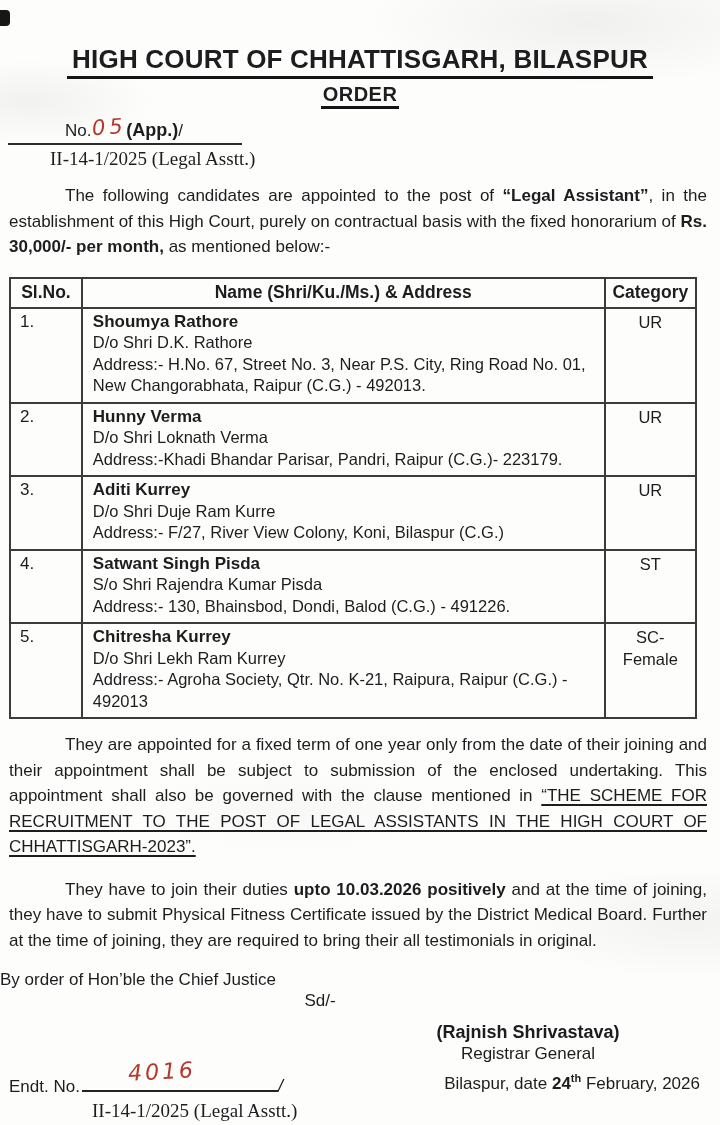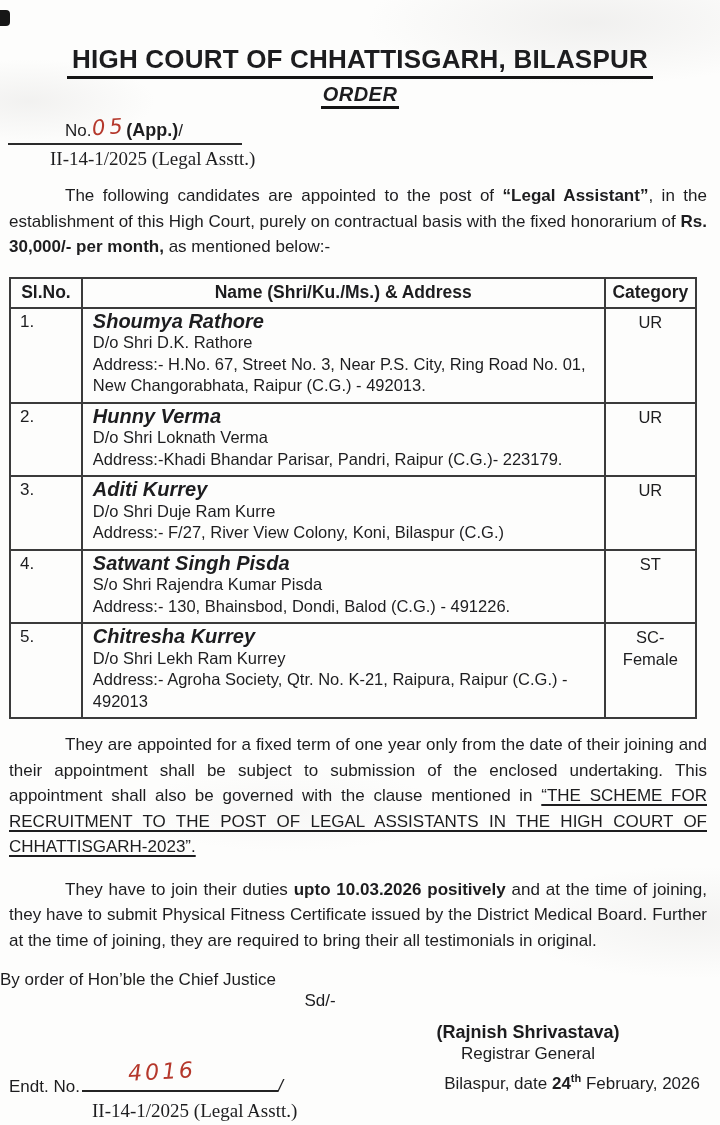--- a/index.html
+++ b/index.html
@@ -14,21 +14,21 @@
       radial-gradient(ellipse 320px 90px at 82% 2%, rgba(190,188,186,0.20), transparent 70%),
       radial-gradient(ellipse 180px 60px at 4% 9%, rgba(190,188,186,0.18), transparent 70%),
       radial-gradient(ellipse 260px 80px at 96% 82%, rgba(190,188,186,0.16), transparent 70%),
       radial-gradient(ellipse 220px 60px at 40% 72%, rgba(200,198,196,0.10), transparent 70%),
       #fdfdfc;
   }
   .corner-mark { position:absolute; left:0; top:10px; width:10px; height:16px; background:#161616; border-radius:0 4px 4px 0; }
 
   .header { text-align:center; padding-top:44px; }
   .title { display:inline-block; font-size:26px; font-weight:700; letter-spacing:0.2px; border-bottom:3px solid #141414; padding:0 5px 1px; }
-  .order-wrap { margin-top:4px; text-align:center;font-style:italic; }
+  .order-wrap { margin-top:4px; text-align:center; }
   .order { display:inline-block; font-size:20px; font-weight:700; letter-spacing:0.5px; border-bottom:3px solid #141414; padding:0 2px 0; }
 
   .ref-row { display:flex; justify-content:space-between; align-items:flex-start; padding:8px 14px 0 8px; }
   .no-line { display:flex; justify-content:center; align-items:baseline; width:232px; border-bottom:2px solid #2b2b2b; padding:0 2px 2px 0; }
   .no-label { font-size:17px; }
   .handwrite { color:#b5382c; font-family:"DejaVu Sans", sans-serif; font-style:italic; font-weight:400; }
   .no-value { font-size:21px; letter-spacing:4px; transform:rotate(-4deg) translateY(-2px); }
   .app-label { font-weight:700; font-size:18px; }
   .app-slash { font-weight:400; }
   .ref-file { font-family:"Liberation Serif", serif; font-size:19px; margin:3px 0 0 42px; }
@@ -38,21 +38,21 @@
 
   .para { padding:0 13px 0 9px; text-align:justify; text-indent:56px; line-height:25.5px; margin-top:13px; }
   .underlined { text-decoration:underline; text-decoration-thickness:1.5px; text-underline-offset:3px; }
 
   table.doc-table { border-collapse:collapse; margin:10px 0 0 9px; width:688px; }
   .doc-table th, .doc-table td { border:2px solid #3b3b3b; }
   .doc-table th { font-size:17.5px; font-weight:700; padding:3px 2px 4px; }
   td.sl { width:62px; vertical-align:top; padding:3px 0 0 9px; font-size:17px; }
   td.namecell { width:530px; vertical-align:top; padding:2px 8px 5px 10px; line-height:21.5px; font-size:16.5px; }
   td.cat { width:88px; vertical-align:top; text-align:center; padding-top:3px; white-space:pre-line; line-height:21.5px; font-size:16.5px; }
-  .cand-name { font-weight:700; font-size:20px;font-style:italic; }
+  .cand-name { font-weight:700; font-size:17px; }
 
   .by-order { text-align:left; padding-right:14px; margin-top:12px; }
   .sd { text-align:center; padding-right:80px; margin-top:1px; }
   .sig-block { width:300px; margin:11px 42px 0 auto; text-align:center; }
   .sig-name { font-weight:700; font-size:18px; }
   .sig-desig { font-size:17px; margin-top:1px; }
 
   .endt-row { display:flex; justify-content:space-between; align-items:flex-end; margin-top:8px; padding:0 20px 0 9px; }
   .endt-left { white-space:nowrap; }
   .endt-line { display:inline-block; width:196px; height:14px; border-bottom:2.5px solid #232323; position:relative; margin-left:2px; }

